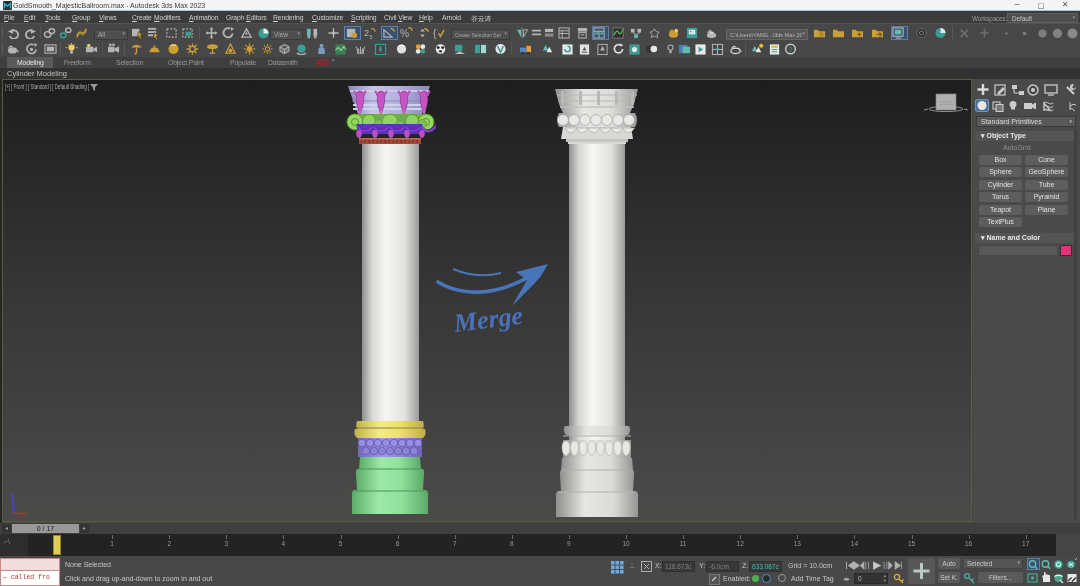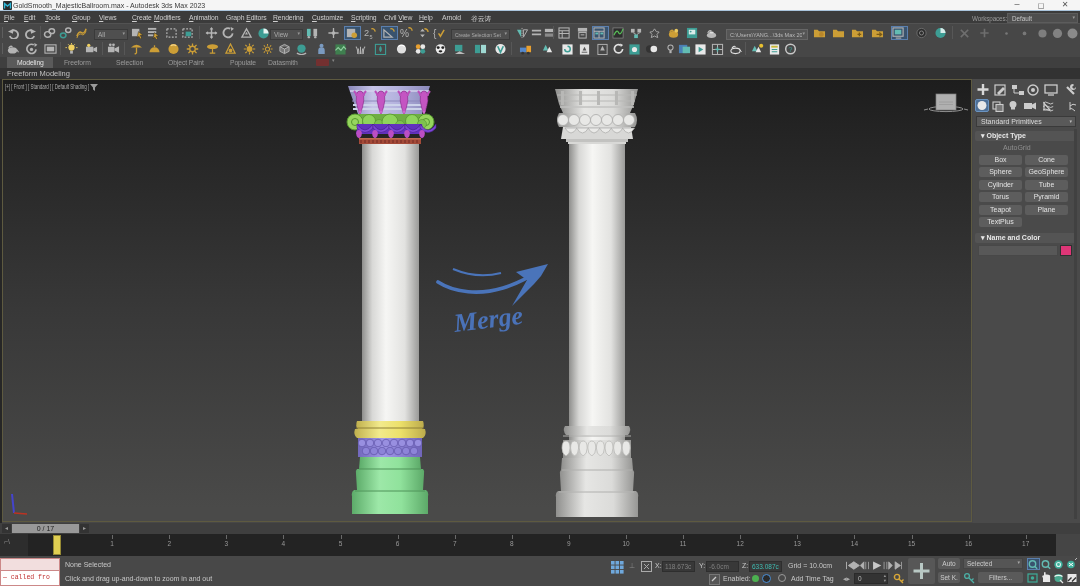--- a/index.html
+++ b/index.html
@@ -492,21 +492,21 @@
   <div class="rtab" style="left:17px;color:#e2e2e2;">Modeling</div>
   <div class="rtab" style="left:64px;">Freeform</div>
   <div class="rtab" style="left:116px;">Selection</div>
   <div class="rtab" style="left:168px;">Object Paint</div>
   <div class="rtab" style="left:230px;">Populate</div>
   <div class="rtab" style="left:268px;">Datasmith</div>
   <div class="abs" style="left:316px;top:2px;width:13px;height:7px;background:#733030;border-radius:1px;"></div>
   <div class="rtab" style="left:332px;top:0px;color:#888;font-size:5px;">▾</div>
 </div>
 <div id="polymod">
-    <span style="position:absolute;left:7px;top:1px;">Freeform Modeling</span>
+    <span style="position:absolute;left:7px;top:1px;">Cylinder Modeling</span>
   </div>
 <div class="abs" style="left:0;top:79px;width:2px;height:444px;background:#262626;"></div>
 <div id="viewport">
 <div id="vplabel">[+] [ Front ] [ Standard ] [ Default Shading ]</div>
 <svg class="abs" style="left:87px;top:3.5px" width="8" height="7">
       <path d="M0 0 h8 l-3 3.5 v3.5 l-2-1.5 v-2Z" fill="#9a9a9a"></path>
     </svg>
 <svg class="abs" style="left:0;top:0" width="968" height="441" viewBox="0 0 968 441">
 <defs>
  <linearGradient id="shaft" x1="0" y1="0" x2="1" y2="0">

